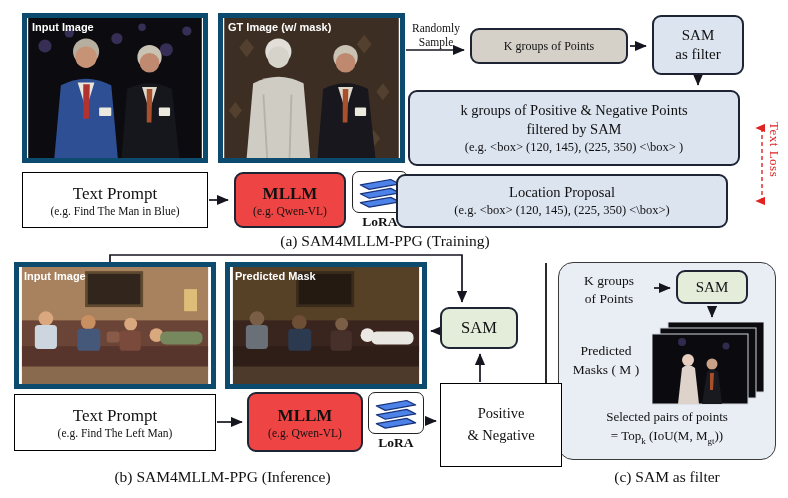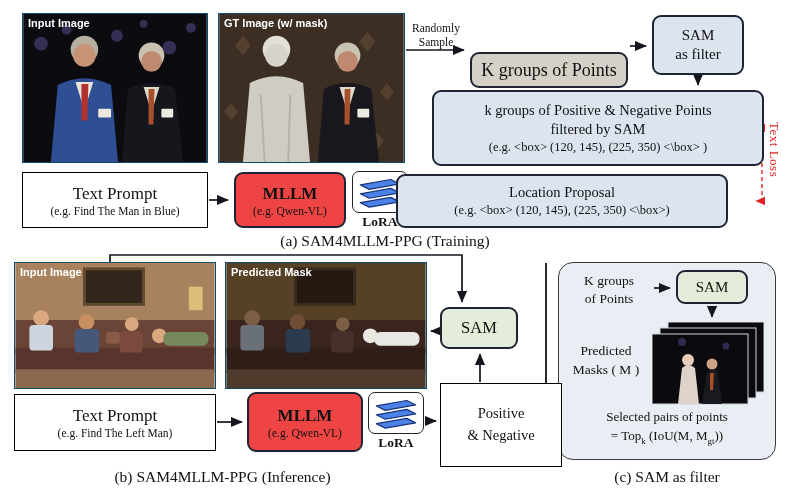--- a/index.html
+++ b/index.html
@@ -1,41 +1,41 @@
 <!DOCTYPE html>
 <html><head>
 <meta charset="utf-8">
 <style>
   * { margin:0; padding:0; box-sizing:border-box; }
   body { background:#fff; font-family:"Liberation Serif","DejaVu Serif",serif; color:#111; }
   .canvas { position:relative; width:788px; height:498px; background:#fff; overflow:hidden; }
   .arrows { position:absolute; left:0; top:0; z-index:2; pointer-events:none; }
-  .photo { position:absolute; overflow:hidden; z-index:1; border:1px solid #0c4a6e; }
+  .photo { position:absolute; overflow:hidden; z-index:1; border:5px solid #0c4a6e; }
   .photo svg { display:block; width:100%; height:100%; }
   .photo-label { position:absolute; top:3px; left:5px; color:#fff;
     font-family:"Liberation Sans",sans-serif; font-weight:bold; font-size:11px; z-index:2; }
   .rbox { position:absolute; z-index:3; border:2px solid #1e2433; border-radius:9px;
     display:flex; flex-direction:column; align-items:center; justify-content:center;
     text-align:center; }
   .sbox { position:absolute; z-index:3; border:1.5px solid #000; background:#fff;
     display:flex; flex-direction:column; align-items:center; justify-content:center;
     text-align:center; }
   .blue  { background:#dce4f0; }
   .gray  { background:#d5d1c9; }
   .yellow{ background:#ef4444; }
   .green { background:#e3edda; }
 
   
   .pA1 { left:22px;  top:13px; width:186px; height:150px; }
   .pA2 { left:218px; top:13px; width:187px; height:150px; }
   .lbl-rs { position:absolute; left:402px; top:22px; width:68px; z-index:3;
     text-align:center; font-size:11.5px; line-height:1.2; }
-  .box-kgroups   { left:470px; top:28px;  width:158px; height:36px; font-size:18px;margin-top:24px; }
+  .box-kgroups   { left:470px; top:28px;  width:158px; height:36px; font-size:12px; }
   .box-samfilter { left:652px; top:15px;  width:92px;  height:60px; font-size:15px; line-height:1.3; }
-  .box-posneg    { left:432px; top:90px;  width:332px; height:76px; font-size:14.5px; line-height:1.3; }
+  .box-posneg    { left:408px; top:90px;  width:332px; height:76px; font-size:14.5px; line-height:1.3; }
   .box-posneg .small, .box-location .small { font-size:12.5px; }
   .box-textprompt-a { left:22px;  top:172px; width:186px; height:56px; }
   .box-mllm-a       { left:234px; top:172px; width:112px; height:56px; }
   .box-location     { left:396px; top:174px; width:332px; height:54px; font-size:14.5px; line-height:1.35; }
   .ttl { font-size:17px; }
   .ttl-b { font-size:17px; font-weight:bold; }
   .sub { font-size:11.5px; margin-top:1px; }
   .lora-box { position:absolute; z-index:3; border:1.5px solid #222; border-radius:7px;
     background:#fff; padding:2px; }
   .lora-a { left:352px; top:171px; width:56px; height:42px; }

